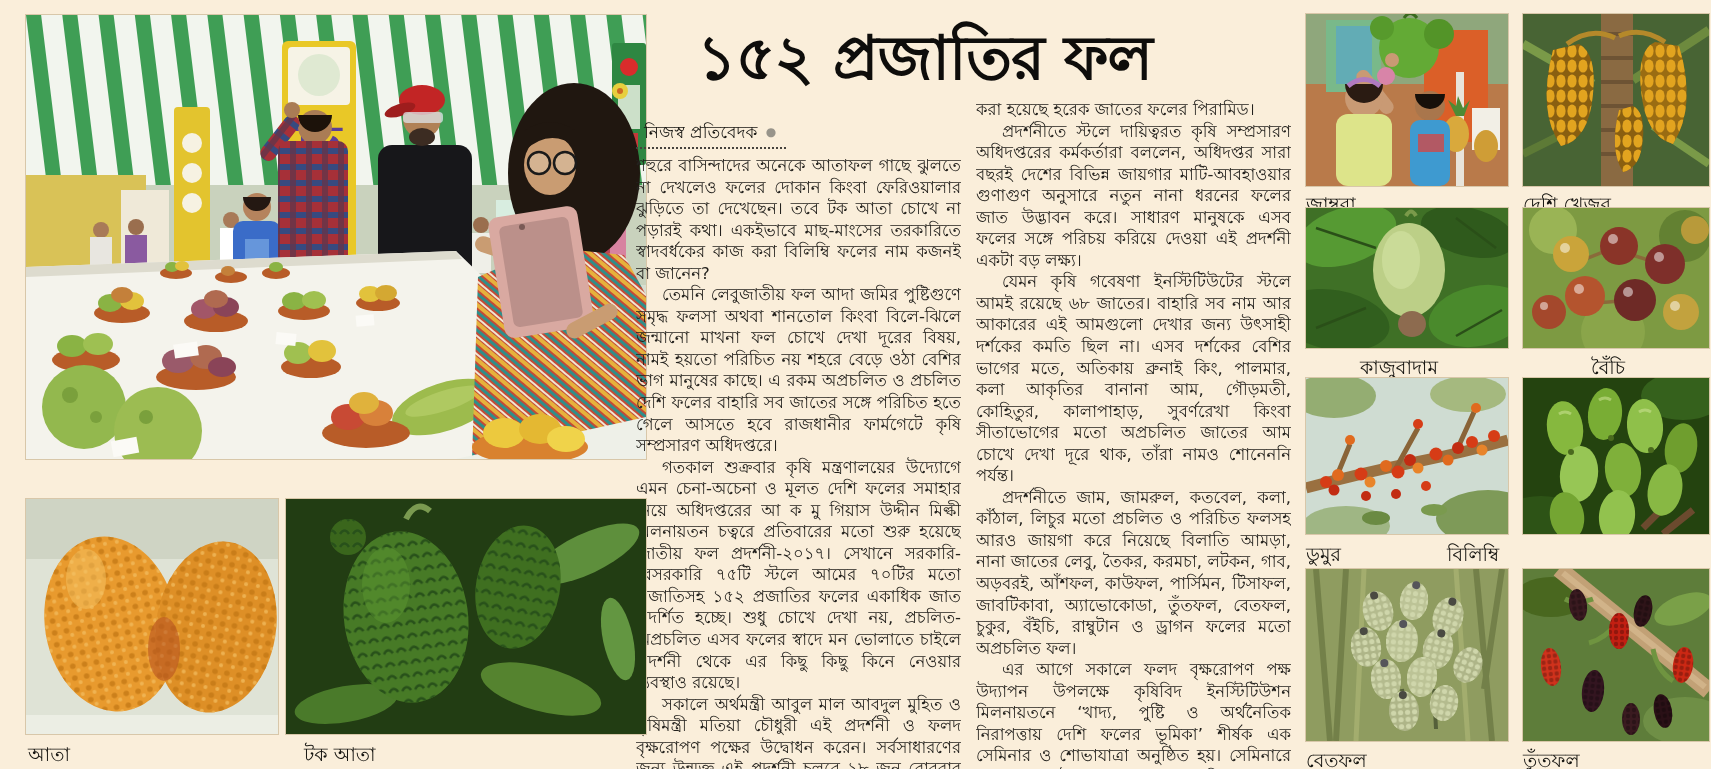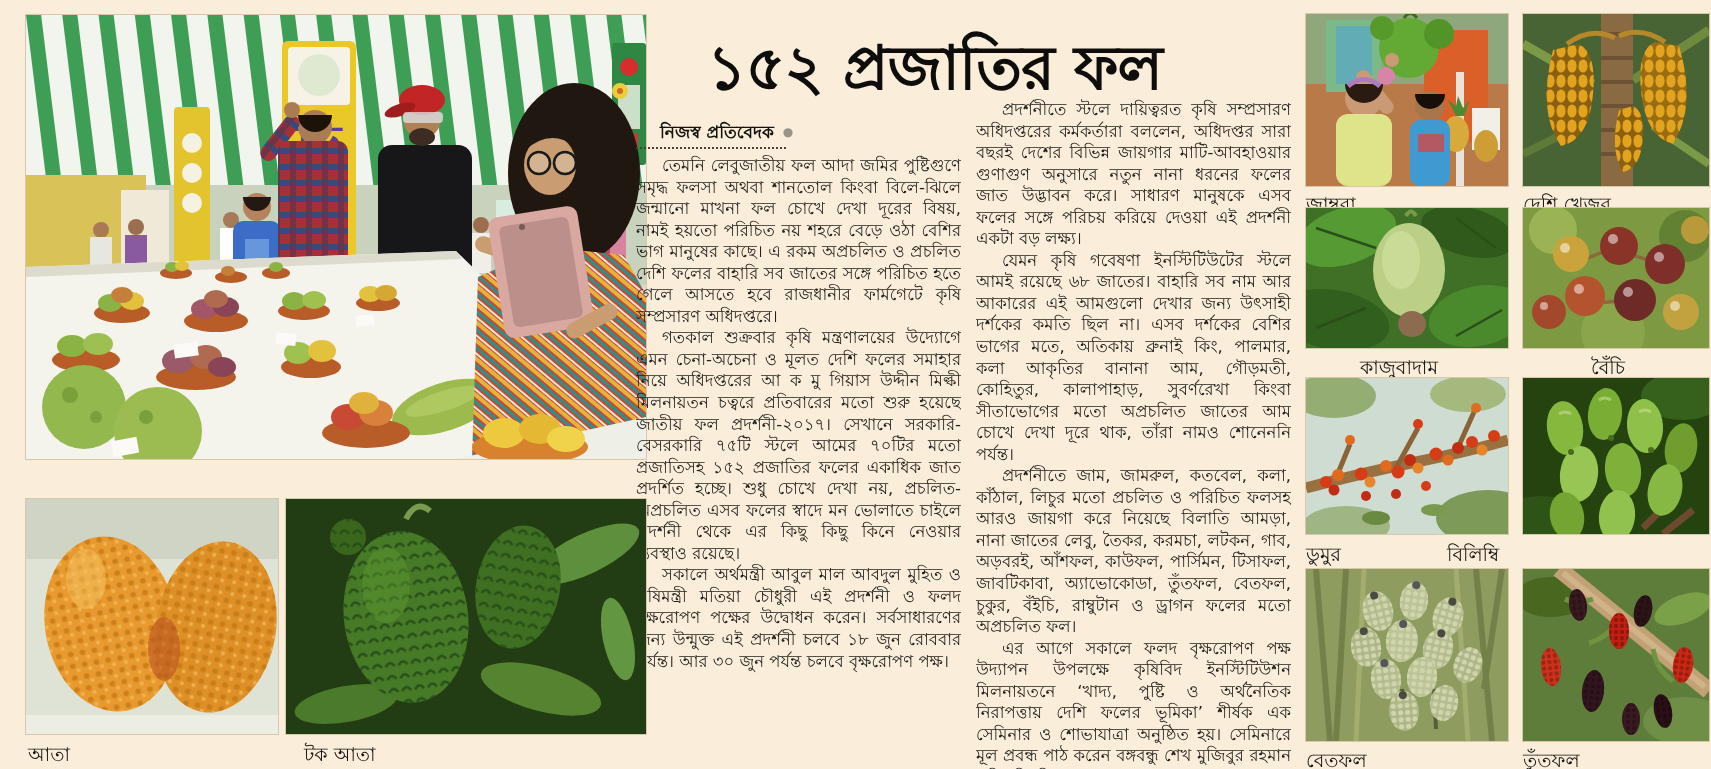--- a/index.html
+++ b/index.html
@@ -2,23 +2,23 @@
 <html><head>
 <meta charset="utf-8">
 <style>
   html,body{margin:0;padding:0}
   body{width:1711px;height:769px;overflow:hidden}
   .page{position:relative;width:1711px;height:769px;background:#faeeda;font-family:"DejaVu Sans",sans-serif;color:#1d1c1a;overflow:hidden}
   figure{margin:0}
   .ph{position:absolute;border:1px solid #d8c7a9;background:#fff;overflow:hidden}
   .ph svg{display:block;width:100%;height:100%}
   .caption{position:absolute;font-size:19px;color:#14130f;white-space:nowrap}
-  .headline{position:absolute;left:650px;top:12px;width:545px;height:88px;margin:12px;text-align:center;
+  .headline{position:absolute;left:650px;top:12px;width:545px;height:88px;margin:2px;text-align:center;
             font-size:61px;line-height:88px;font-weight:bold;color:#0e0d0b;letter-spacing:-1px}
-  .byline{position:absolute;left:660px;top:119px;font-size:17px;font-weight:bold;color:#14130f}
+  .byline{position:absolute;left:644px;top:119px;font-size:17px;font-weight:normal;color:#14130f}
   .dot{color:#98948a;font-size:12px;vertical-align:2px;padding:0 3px}
   .rule{position:absolute;left:636px;top:147px;width:150px;border-top:2px dotted #45423c}
   .col{position:absolute;font-size:16.5px;line-height:21.55px;text-align:justify;overflow:hidden;color:#23211d}
   .col p{margin:0;text-indent:26px}
   .col p.noindent{text-indent:0}
   .col1{left:636px;top:155px;width:325px;height:614px}
   .col2{left:976px;top:99px;width:315px;height:670px}
   .main-caption{position:absolute;left:27px;top:466px;width:625px;font-size:17px;color:#14130f;white-space:nowrap}
   .credit{font-weight:bold}
 </style>
@@ -182,27 +182,29 @@
 
   <h1 class="headline">১৫২ প্রজাতির ফল</h1>
 
   <div class="byline">
     <span>নিজস্ব প্রতিবেদক</span>
     <span class="dot">●</span>
   </div>
   <div class="rule"></div>
 
   <div class="col col1">
+    <p class="noindent">শহুরে বাসিন্দাদের অনেকে আতাফল গাছে ঝুলতে না দেখলেও ফলের দোকান কিংবা ফেরিওয়ালার ঝুড়িতে তা দেখেছেন। তবে টক আতা চোখে না পড়ারই কথা। একইভাবে মাছ-মাংসের তরকারিতে স্বাদবর্ধকের কাজ করা বিলিম্বি ফলের নাম কজনই বা জানেন?</p>
     <p>তেমনি লেবুজাতীয় ফল আদা জমির পুষ্টিগুণে সমৃদ্ধ ফলসা অথবা শানতোল কিংবা বিলে-ঝিলে জন্মানো মাখনা ফল চোখে দেখা দূরের বিষয়, নামই হয়তো পরিচিত নয় শহরে বেড়ে ওঠা বেশির ভাগ মানুষের কাছে। এ রকম অপ্রচলিত ও প্রচলিত দেশি ফলের বাহারি সব জাতের সঙ্গে পরিচিত হতে গেলে আসতে হবে রাজধানীর ফার্মগেটে কৃষি সম্প্রসারণ অধিদপ্তরে।</p>
     <p>গতকাল শুক্রবার কৃষি মন্ত্রণালয়ের উদ্যোগে এমন চেনা-অচেনা ও মূলত দেশি ফলের সমাহার নিয়ে অধিদপ্তরের আ ক মু গিয়াস উদ্দীন মিল্কী মিলনায়তন চত্বরে প্রতিবারের মতো শুরু হয়েছে জাতীয় ফল প্রদর্শনী-২০১৭। সেখানে সরকারি-বেসরকারি ৭৫টি স্টলে আমের ৭০টির মতো প্রজাতিসহ ১৫২ প্রজাতির ফলের একাধিক জাত প্রদর্শিত হচ্ছে। শুধু চোখে দেখা নয়, প্রচলিত-অপ্রচলিত এসব ফলের স্বাদে মন ভোলাতে চাইলে প্রদর্শনী থেকে এর কিছু কিছু কিনে নেওয়ার ব্যবস্থাও রয়েছে।</p>
     <p>সকালে অর্থমন্ত্রী আবুল মাল আবদুল মুহিত ও কৃষিমন্ত্রী মতিয়া চৌধুরী এই প্রদর্শনী ও ফলদ বৃক্ষরোপণ পক্ষের উদ্বোধন করেন। সর্বসাধারণের জন্য উন্মুক্ত এই প্রদর্শনী চলবে ১৮ জুন রোববার পর্যন্ত। আর ৩০ জুন পর্যন্ত চলবে বৃক্ষরোপণ পক্ষ।</p>
 
   </div>
 
   <div class="col col2">
+    <p class="noindent">করা হয়েছে হরেক জাতের ফলের পিরামিড।</p>
     <p>প্রদর্শনীতে স্টলে দায়িত্বরত কৃষি সম্প্রসারণ অধিদপ্তরের কর্মকর্তারা বললেন, অধিদপ্তর সারা বছরই দেশের বিভিন্ন জায়গার মাটি-আবহাওয়ার গুণাগুণ অনুসারে নতুন নানা ধরনের ফলের জাত উদ্ভাবন করে। সাধারণ মানুষকে এসব ফলের সঙ্গে পরিচয় করিয়ে দেওয়া এই প্রদর্শনী একটা বড় লক্ষ্য।</p>
     <p>যেমন কৃষি গবেষণা ইনস্টিটিউটের স্টলে আমই রয়েছে ৬৮ জাতের। বাহারি সব নাম আর আকারের এই আমগুলো দেখার জন্য উৎসাহী দর্শকের কমতি ছিল না। এসব দর্শকের বেশির ভাগের মতে, অতিকায় ব্রুনাই কিং, পালমার, কলা আকৃতির বানানা আম, গৌড়মতী, কোহিতুর, কালাপাহাড়, সুবর্ণরেখা কিংবা সীতাভোগের মতো অপ্রচলিত জাতের আম চোখে দেখা দূরে থাক, তাঁরা নামও শোনেননি পর্যন্ত।</p>
     <p>প্রদর্শনীতে জাম, জামরুল, কতবেল, কলা, কাঁঠাল, লিচুর মতো প্রচলিত ও পরিচিত ফলসহ আরও জায়গা করে নিয়েছে বিলাতি আমড়া, নানা জাতের লেবু, তৈকর, করমচা, লটকন, গাব, অড়বরই, আঁশফল, কাউফল, পার্সিমন, টিসাফল, জাবটিকাবা, অ্যাভোকোডা, তুঁতফল, বেতফল, চুকুর, বঁইচি, রাম্বুটান ও ড্রাগন ফলের মতো অপ্রচলিত ফল।</p>
     <p>এর আগে সকালে ফলদ বৃক্ষরোপণ পক্ষ উদ্যাপন উপলক্ষে কৃষিবিদ ইনস্টিটিউশন মিলনায়তনে ‘খাদ্য, পুষ্টি ও অর্থনৈতিক নিরাপত্তায় দেশি ফলের ভূমিকা’ শীর্ষক এক সেমিনার ও শোভাযাত্রা অনুষ্ঠিত হয়। সেমিনারে মূল প্রবন্ধ পাঠ করেন বঙ্গবন্ধু শেখ মুজিবুর রহমান কৃষি বিশ্ববিদ্যালয়ের অধ্যাপক এম মোফাজ্জল হোসেন। তিনি তাঁর প্রবন্ধে বলেন, দেশে এই মুহূর্তে আবাদি ফলের সংখ্যা ৭০টি। বছরে উৎপাদিত ফলের পরিমাণ প্রায় ৪৭ লাখ মেট্রিক টন, যা চাহিদার তুলনায় ২২ লাখ মেট্রিক টন কম। দিনে একজন মানুষের ১১৫ গ্রাম ফলের চাহিদা থাকলেও বর্তমানে মাথাপিছু ফলের প্রাপ্যতা ৭৫ গ্রামের কিছু বেশি।</p>
 
   </div>
 
   <figure class="ph" style="left:25px;top:498px;width:252px;height:235px">
     <svg viewBox="0 0 252 235" preserveAspectRatio="none">
       <defs>

